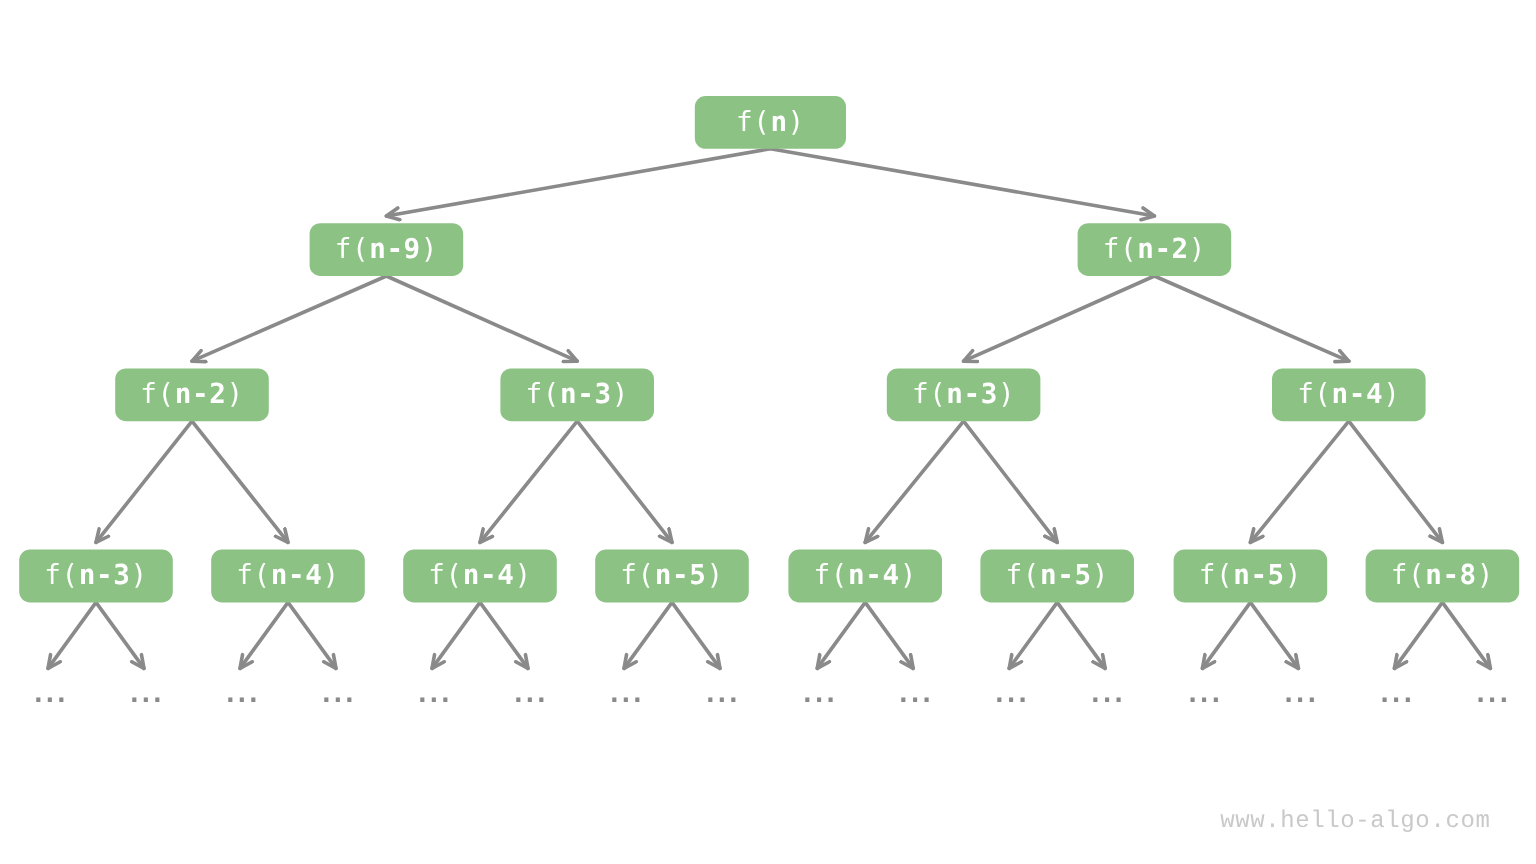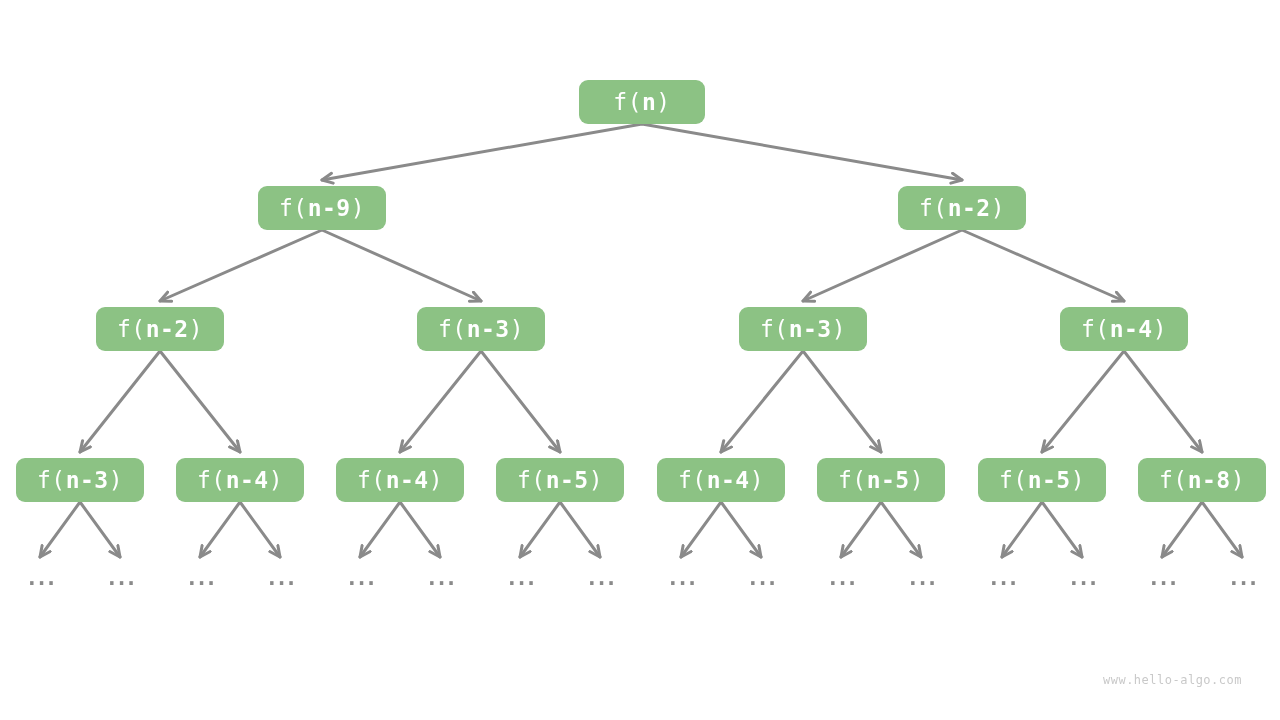--- a/index.html
+++ b/index.html
@@ -31,23 +31,24 @@
     transform:translateX(-50%);
     font:bold 21px/24px "DejaVu Sans Mono", monospace;
     letter-spacing:-3px;
     color:var(--ellipsis,#8A8A8A);
     z-index:2;
   }
   .watermark{
     position:absolute;
     right:38px;
     top:673px;
-    font-size:12px;
+    font-size:20px;
     letter-spacing:0.5px;
     color:var(--watermark,#C9C9C9);
+    font-family:Liberation Mono, monospace;
   }
 </style>
 </head>
 <body>
 
 <div id="stage" style="--bg: #FFFFFF; --node: #8CC284; --node-text: #FFFFFF; --ellipsis: #8A8A8A; --watermark: #C9C9C9;">
   <svg id="edges" viewBox="0 0 1280 720" xmlns="http://www.w3.org/2000/svg">
     <defs>
       <marker id="ah" markerWidth="16" markerHeight="16" refX="12" refY="6.5" orient="auto" markerUnits="userSpaceOnUse">
         <path id="ah-path" d="M1.5,1.5 L12,6.5 L1.5,11.5" fill="none" stroke="#8A8A8A" stroke-width="3" stroke-linecap="round" stroke-linejoin="round"></path>

